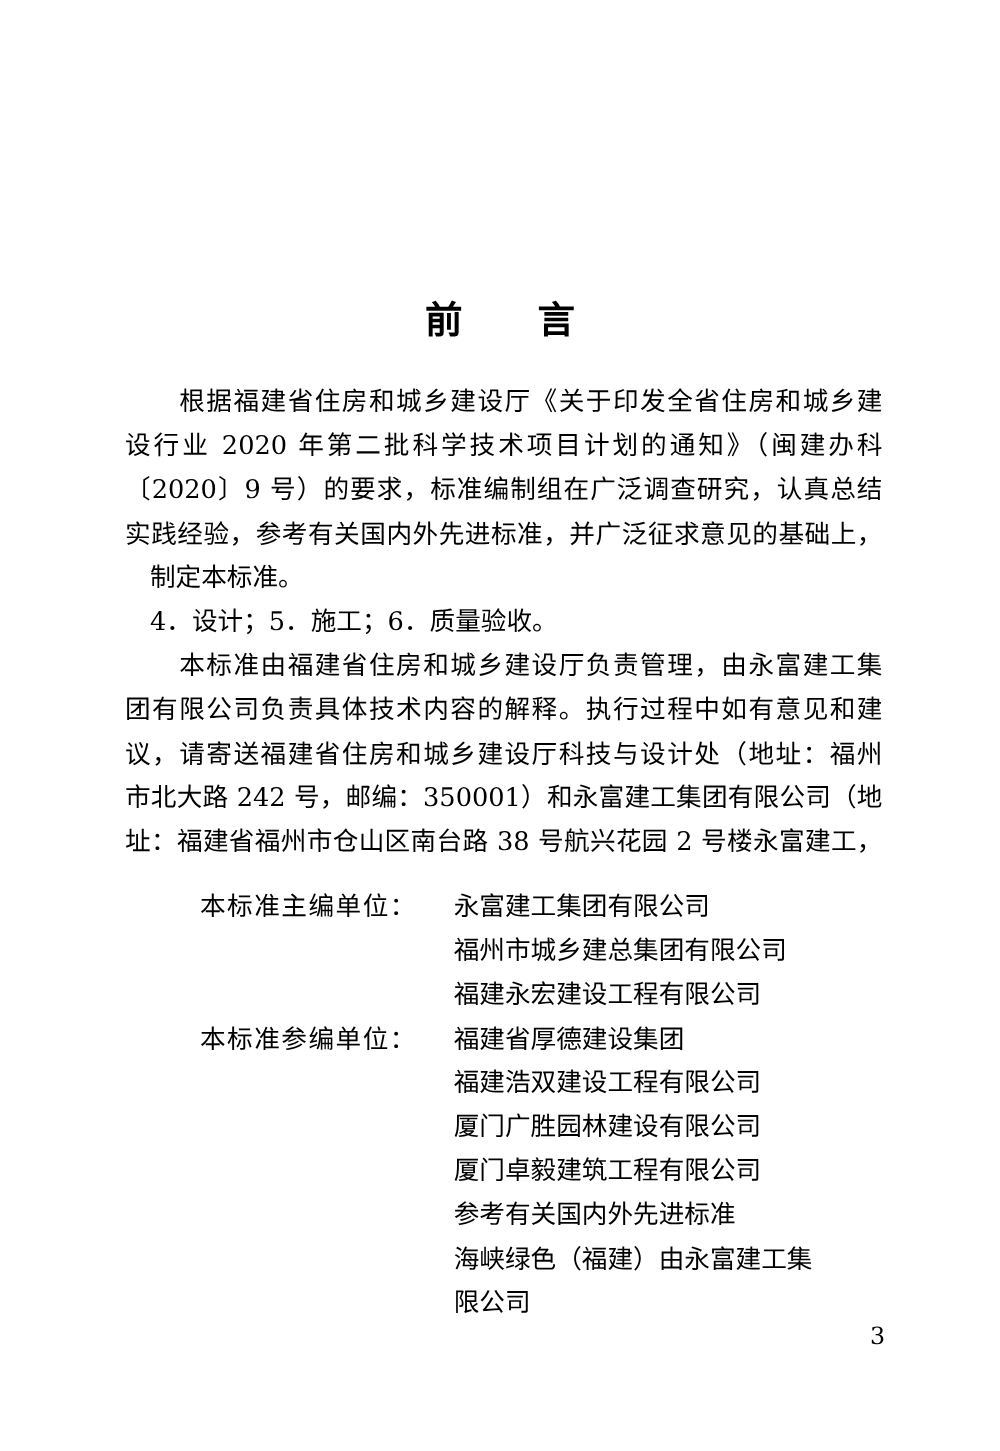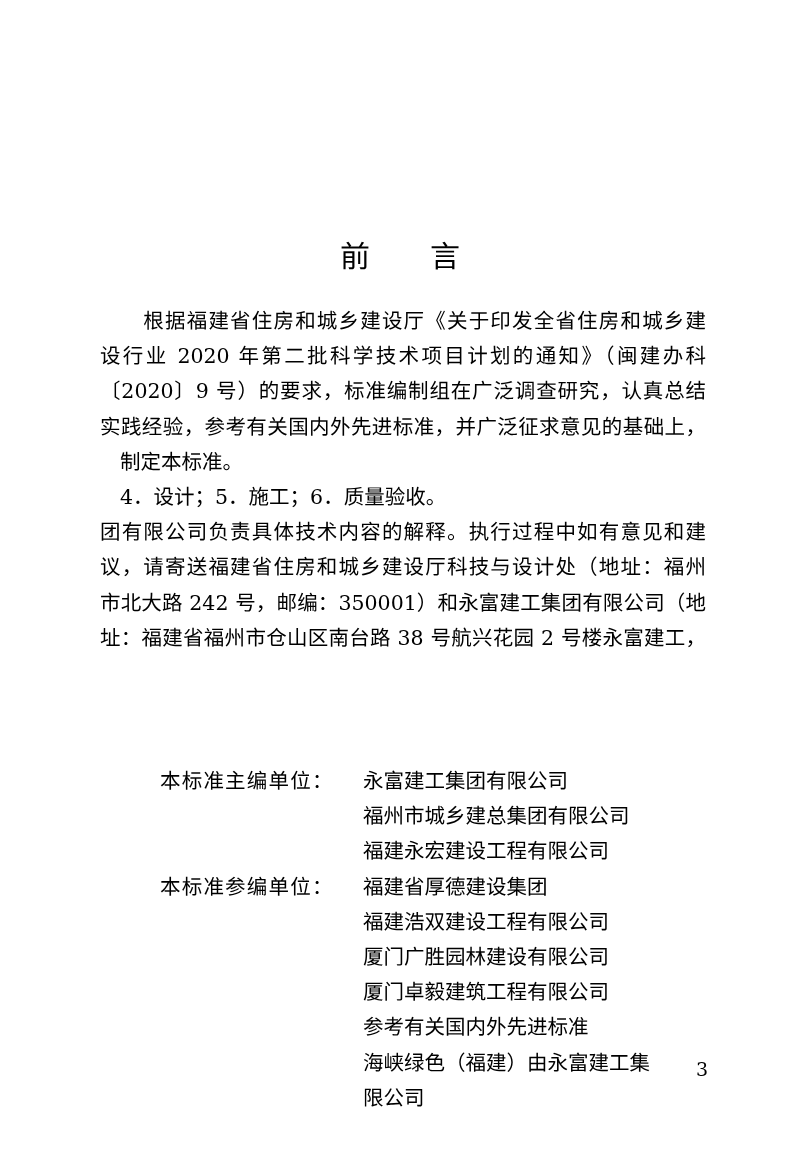--- a/index.html
+++ b/index.html
@@ -24,21 +24,21 @@
   
   #doc-title {
     position: absolute;
     top: 216px;
     left: 0;
     width: 800px;
     text-align: center;
     font-family: "DejaVu Serif", "Liberation Serif", serif;
     font-size: 30px;
     line-height: 42px;
-    font-weight: 400;
+    font-weight: 700;
     letter-spacing: 0px;
     white-space: pre;
   }
 
   
   #body-block {
     position: absolute;
     top: 304px;
     left: 100px;
     width: 606px;
@@ -63,21 +63,21 @@
   }
   .para .ln.last {
     text-align: center;
     text-align-last: left;
     margin-left: 20px;
   }
 
   
   #units-block {
     position: absolute;
-    top: 764px;
+    top: 708px;
     left: 100px;
     width: 606px;
   }
   .unit-row {
     display: flex;
     align-items: baseline;
     font-size: 20.5px;
     line-height: 35.2px;
     white-space: pre;
   }
@@ -122,20 +122,21 @@
         <span class="ln j">　　根据福建省住房和城乡建设厅《关于印发全省住房和城乡建</span>
         <span class="ln j">设行业 2020 年第二批科学技术项目计划的通知》（闽建办科</span>
         <span class="ln j">〔2020〕9 号）的要求，标准编制组在广泛调查研究，认真总结</span>
         <span class="ln j">实践经验，参考有关国内外先进标准，并广泛征求意见的基础上，</span>
         <span class="ln last">制定本标准。</span>
       </div>
       <div class="para">
         <span class="ln last">4．设计；5．施工；6．质量验收。</span>
       </div>
       <div class="para">
+        <span class="ln j">　　本标准由福建省住房和城乡建设厅负责管理，由永富建工集</span>
         <span class="ln j">团有限公司负责具体技术内容的解释。执行过程中如有意见和建</span>
         <span class="ln j">议，请寄送福建省住房和城乡建设厅科技与设计处（地址：福州</span>
         <span class="ln j">市北大路 242 号，邮编：350001）和永富建工集团有限公司（地</span>
         <span class="ln j">址：福建省福州市仓山区南台路 38 号航兴花园 2 号楼永富建工，</span>
       </div>
     </div>
 
   <div id="units-block">
       <div class="unit-row"><span class="unit-label">本标准主编单位：</span><span class="unit-value">永富建工集团有限公司</span></div>
       <div class="unit-row"><span class="unit-label empty">本标准主编单位：</span><span class="unit-value">福州市城乡建总集团有限公司</span></div>

